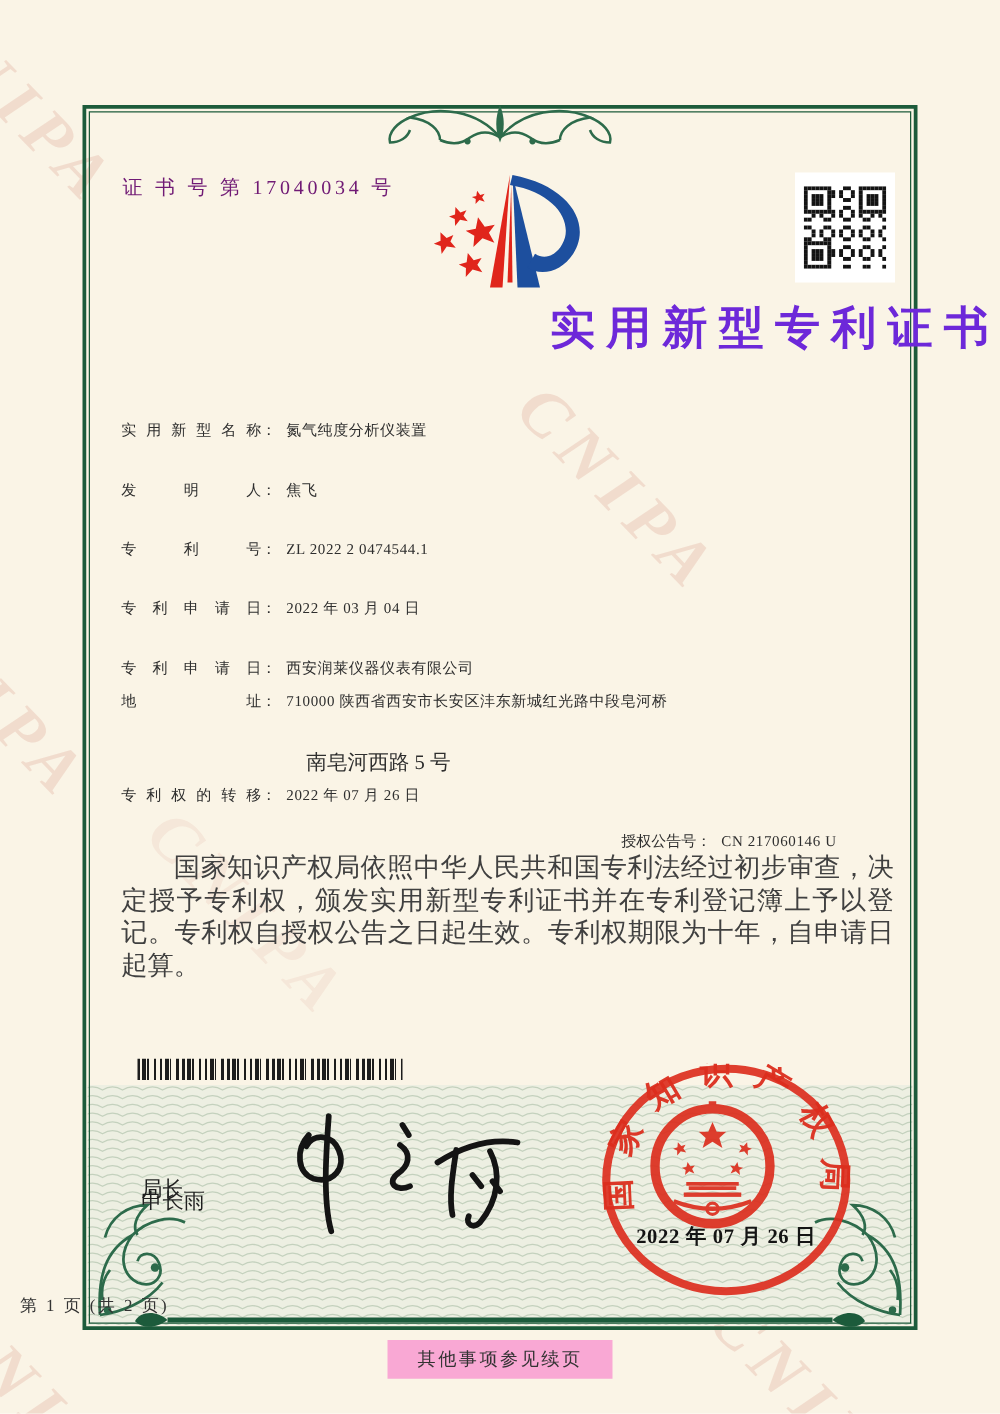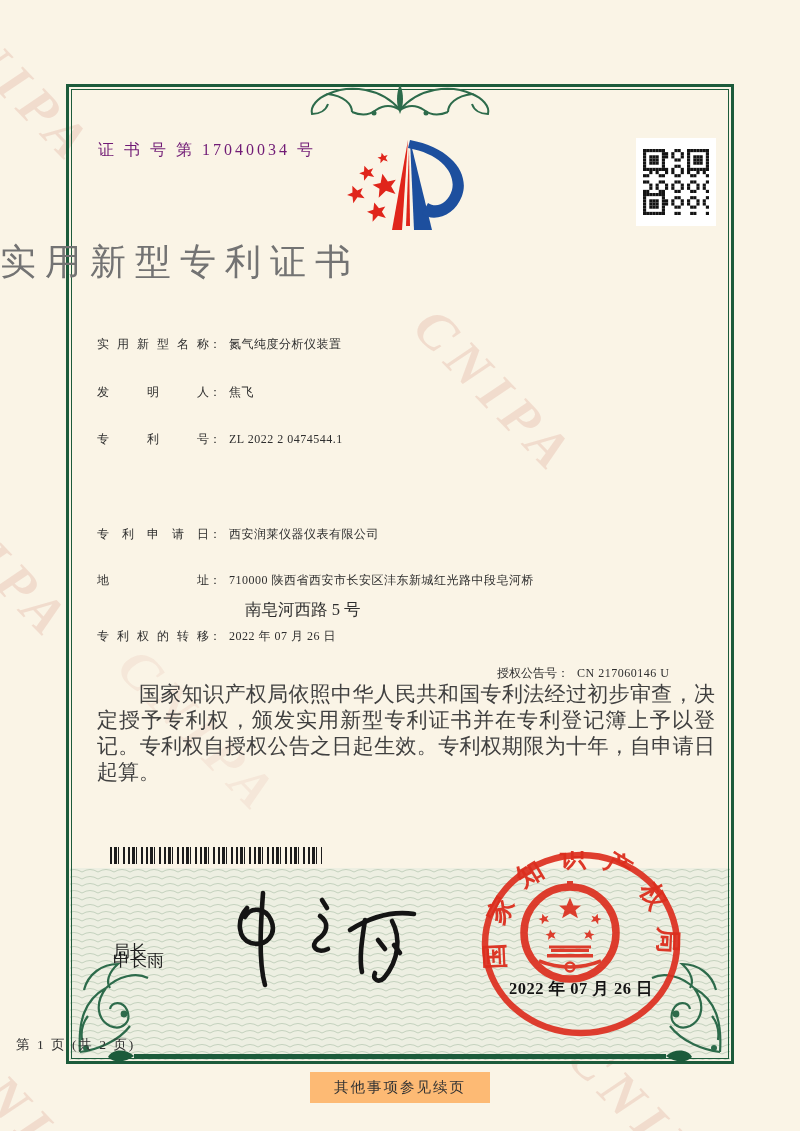--- a/index.html
+++ b/index.html
@@ -26,22 +26,22 @@
   
   #cert-no{
     position:absolute; left:98px; top:140px; z-index:3;
     font-size:16px; letter-spacing:3px; color:#701a75;
   }
   #qr-box{
     position:absolute; left:636px; top:138px; width:80px; height:88px;
     background:#ffffff; z-index:3; display:flex; align-items:center; justify-content:center;
   }
   #title{
-    position:absolute; left:0; top:238px; width:100%; text-align:left; z-index:3;
-    font-size:36px; font-weight:normal; letter-spacing:9px; color:#737373;
+    position:absolute; left:0; top:238px; width:100%; text-align:right; z-index:3;
+    font-size:36px; font-weight:bold; letter-spacing:9px; color:#6d28d9;
   }
   
   .row{ position:absolute; left:97px; z-index:3; font-size:12px; white-space:nowrap; color:#2e2e2e;}
   .lbl{ display:inline-block; width:112px; text-align:justify; text-align-last:justify; vertical-align:top;}
   .colon{ display:inline-block; }
   .val{ margin-left:8px; letter-spacing:0.5px; }
   .addr2{ position:absolute; left:245px; z-index:3; font-size:16.5px; color:#2e2e2e;}
   .pair2{ position:absolute; left:400px; top:0;margin-top:37px; }
   
   #paras{
@@ -72,21 +72,21 @@
   #seal-date{
     position:absolute; left:497px; top:978px; width:168px; text-align:center; z-index:5;
     font-size:16.5px; font-weight:bold; color:#141414; letter-spacing:0.5px;
   }
   #page-num{
     position:absolute; left:16px; top:1036px; width:100%; text-align:left; z-index:3;
     font-size:13.5px; letter-spacing:2px; color:#333;
   }
   #cont-note{
     position:absolute; left:50%; top:1072px; transform:translateX(-50%); z-index:3;
-    background:#fdba74; padding:6px 24px; font-size:14.5px; letter-spacing:2px; color:#333;
+    background:#f9a8d4; padding:6px 24px; font-size:14.5px; letter-spacing:2px; color:#333;
     white-space:nowrap;
   }
 </style>
 </head>
 <body>
 
 <div id="page">
 
   <span class="wm" style="left:-36px; top:-14px;">CNIPA</span>
   <span class="wm" style="left:446px; top:296px;">CNIPA</span>
@@ -397,24 +397,27 @@
 
   <div class="row" style="top:336px;">
     <span class="lbl">实用新型名称</span><span class="colon">：</span><span class="val">氮气纯度分析仪装置</span>
   </div>
   <div class="row" style="top:384px;">
     <span class="lbl">发明人</span><span class="colon">：</span><span class="val">焦飞</span>
   </div>
   <div class="row" style="top:431px;">
     <span class="lbl">专利号</span><span class="colon">：</span><span class="val">ZL 2022 2 0474544.1</span>
   </div>
+  <div class="row" style="top:478px;">
+    <span class="lbl">专利申请日</span><span class="colon">：</span><span class="val">2022 年 03 月 04 日</span>
+  </div>
   <div class="row" style="top:526px;">
     <span class="lbl">专利申请日</span><span class="colon">：</span><span class="val">西安润莱仪器仪表有限公司</span>
   </div>
-  <div class="row" style="top:572px;">
+  <div class="row" style="top:553px;">
     <span class="lbl">地址</span><span class="colon">：</span><span class="val">710000  陕西省西安市长安区沣东新城红光路中段皂河桥</span>
   </div>
   <div class="addr2" style="top:599px;font-family:Liberation Serif, serif;">南皂河西路 5 号</div>
   <div class="row" style="top:628px; width:620px;">
     <span>
       <span class="lbl">专利权的转移</span><span class="colon">：</span><span class="val">2022 年 07 月 26 日</span>
     </span>
     <span class="pair2">
       <span>授权公告号</span><span class="colon">：</span><span class="val">CN 217060146 U</span>
     </span>

